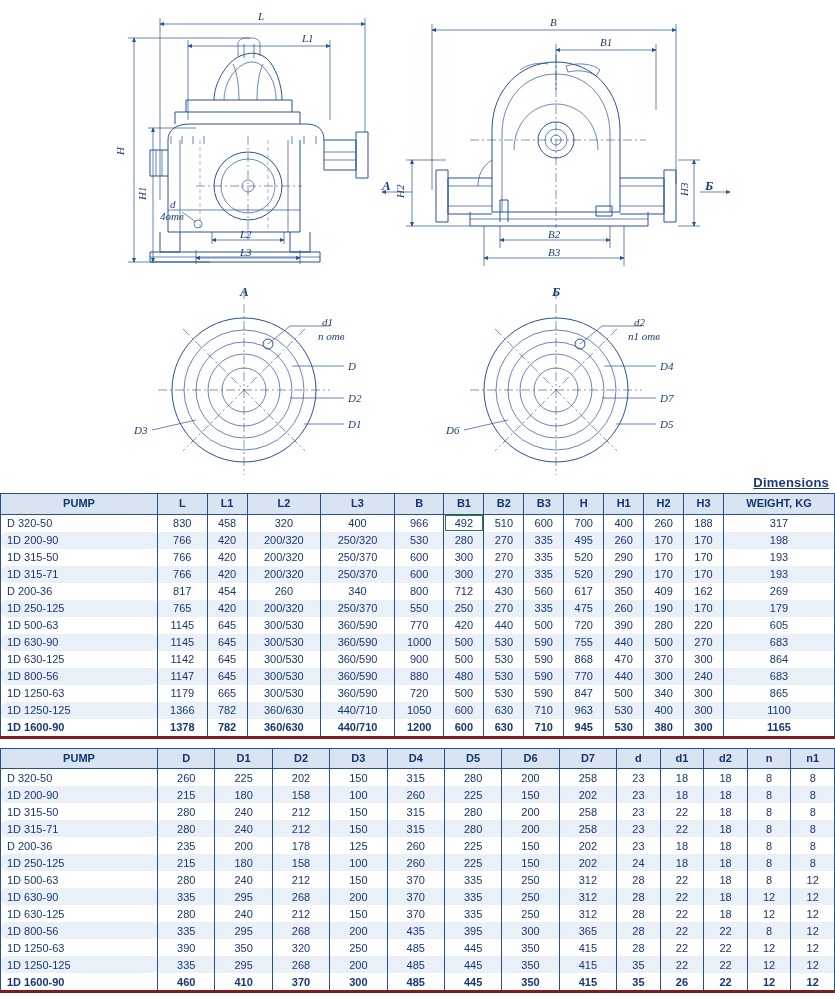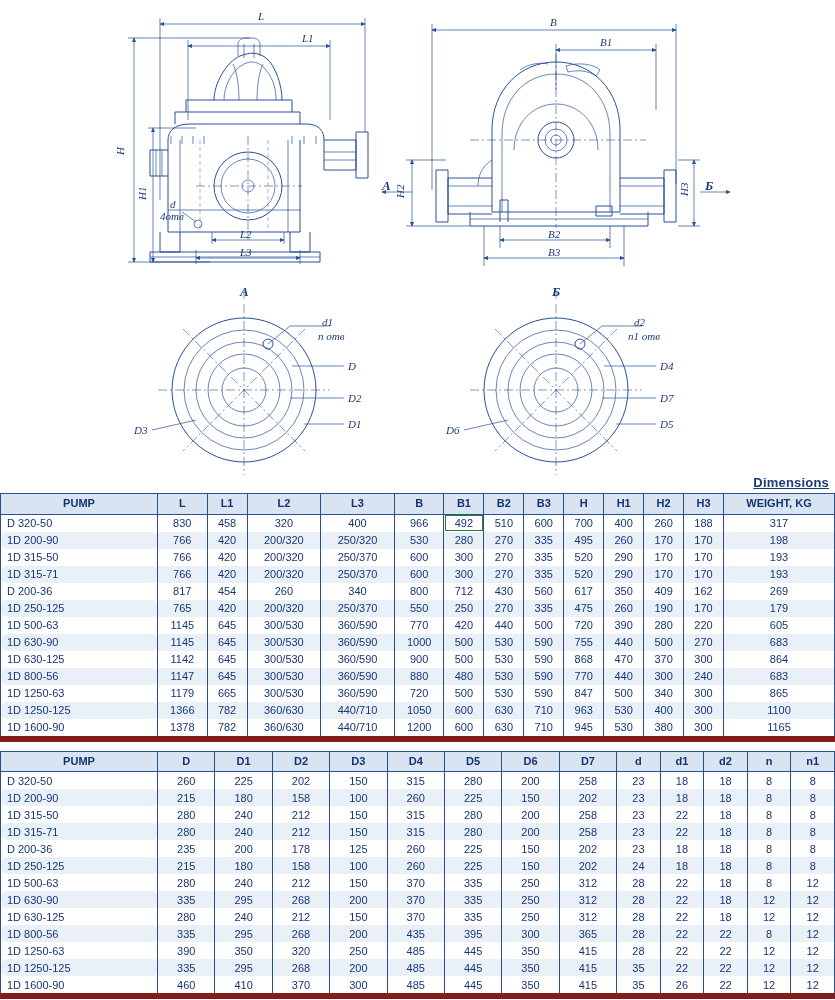--- a/index.html
+++ b/index.html
@@ -51,21 +51,22 @@
   }
   table.spec td {
     border-left: 1px solid #2a4f8f;
     border-right: 1px solid #2a4f8f;
     padding: 1px 3px;
     text-align: center;
     height: 15px;
     font-size: 11px;
   }
   table.spec tbody tr:last-child td {
-    border-bottom: 6px solid #7f1d1d;
+    border-bottom: 3px solid #7f1d1d;
+    font-weight: bold;
   }
   table.spec td.name {
     text-align: left;
     padding-left: 6px;
     border-radius: 6px;
   }
   table.spec tr.alt td {
     background: #eaf0f8;
   }
   table.spec td.hl {

